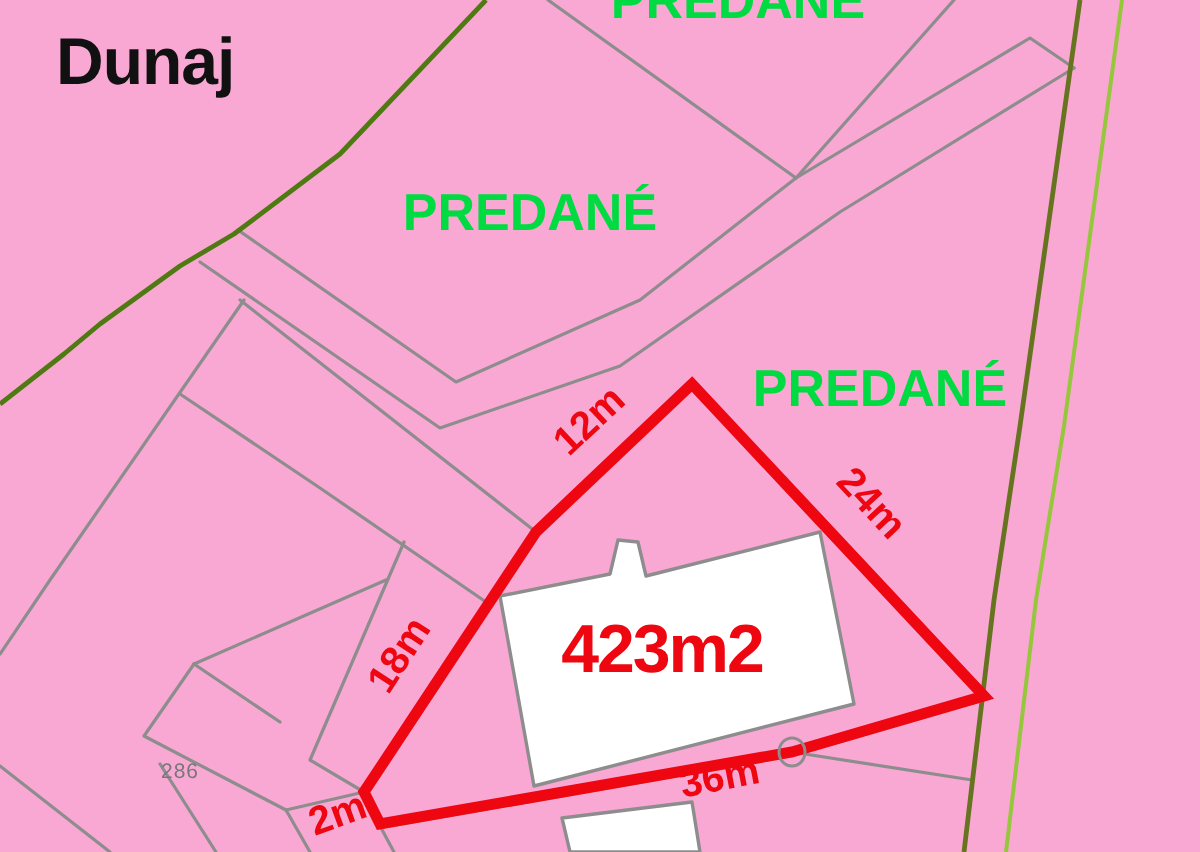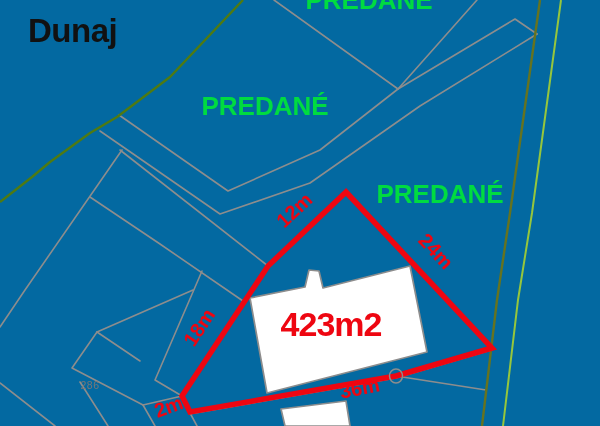--- a/index.html
+++ b/index.html
@@ -1,19 +1,19 @@
 <!DOCTYPE html>
 <html><head>
 <meta charset="utf-8">
 <style>
   html,body{margin:0;padding:0;background:#ffffff;}
   #stage{
     position:relative;
     width:600px;height:426px;
-    background:#0369a1;
+    background:#f9a8d4;
     overflow:hidden;
     font-family:"Liberation Sans", sans-serif;
     text-align:right;
   }
   svg{display:block;}
   .parcel-line{fill:none;stroke:#8d8d8d;stroke-width:1.6;stroke-linejoin:round;stroke-linecap:round;}
   .building{fill:#ffffff;stroke:#8d8d8d;stroke-width:1.7;stroke-linejoin:round;}
   .under-red{fill:none;stroke:#8d8d8d;stroke-width:1.3;}
   .red-outline{fill:none;stroke-width:5.5;stroke-linejoin:miter;}
   .green-boundary{fill:none;stroke:#4f7a12;stroke-width:2.4;stroke-linejoin:round;}

